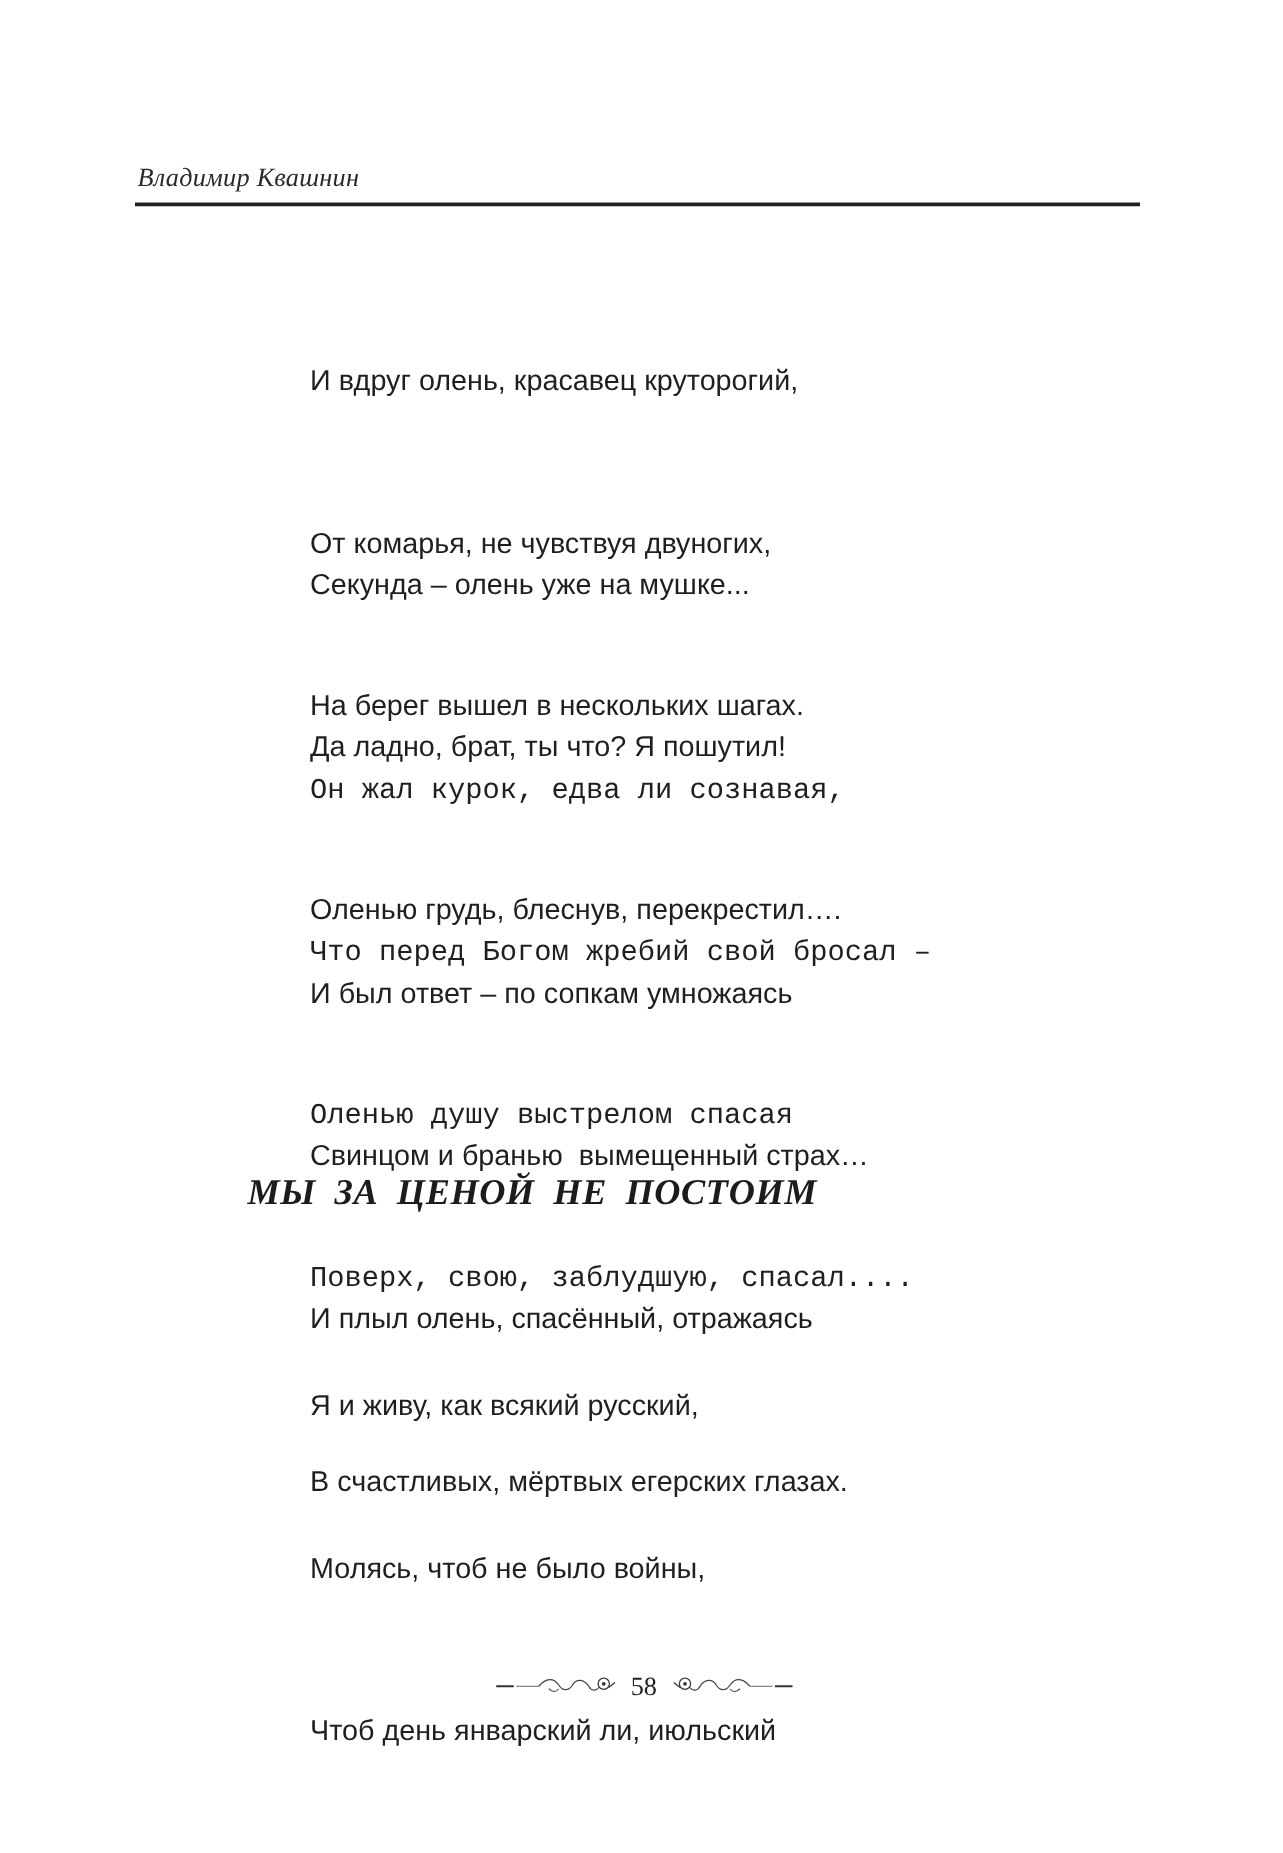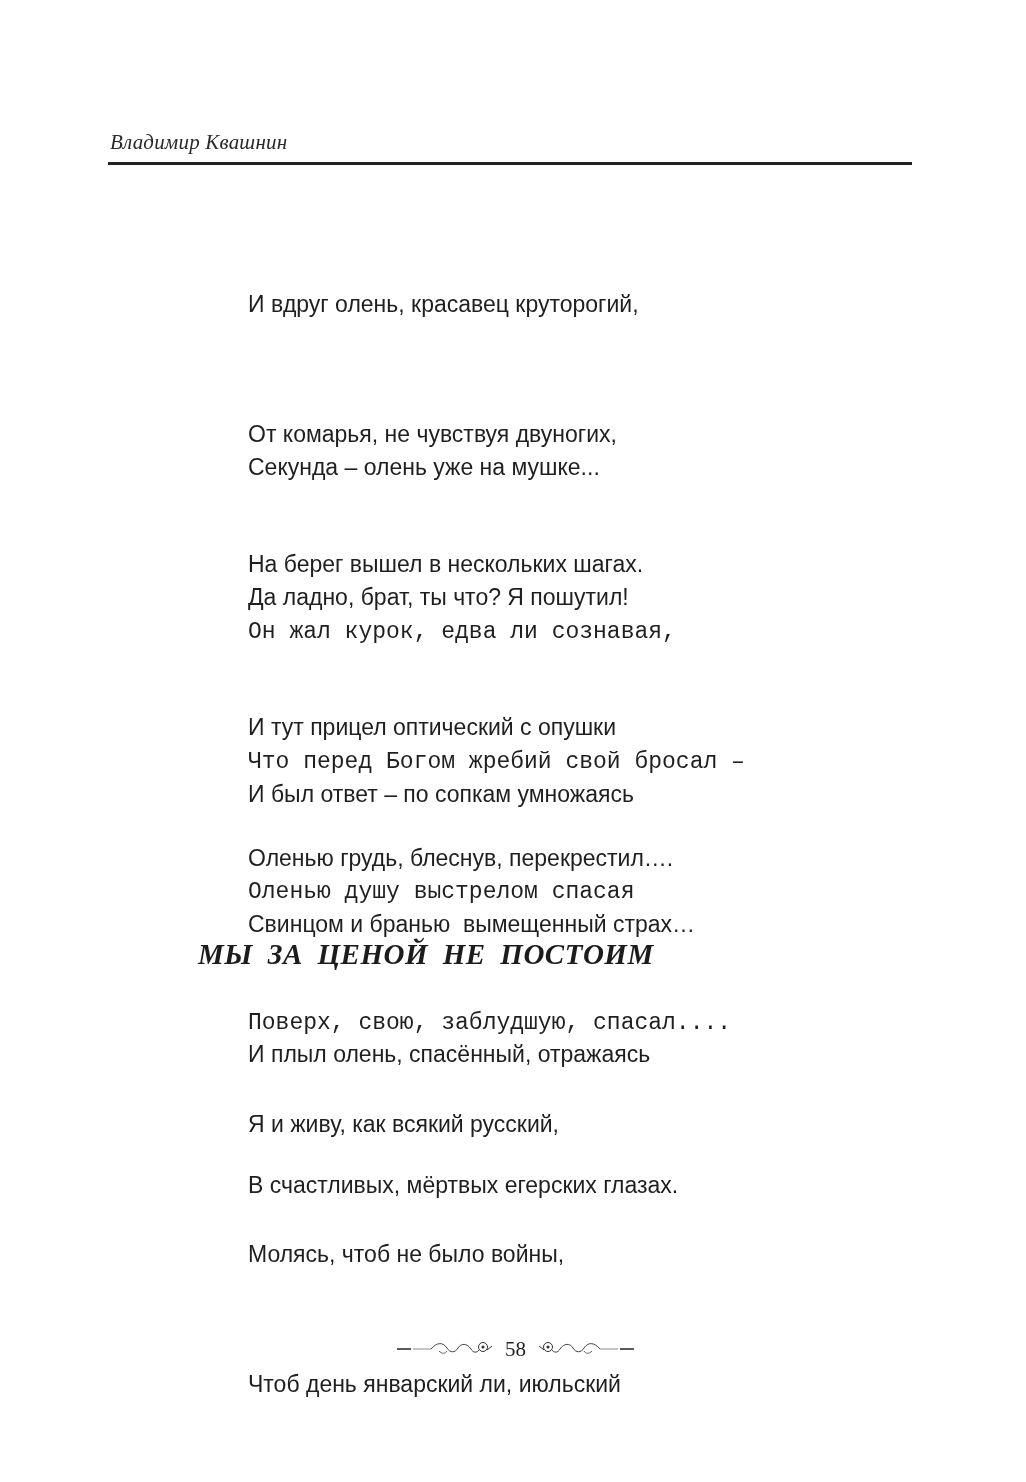--- a/index.html
+++ b/index.html
@@ -19,21 +19,21 @@
   }
   .stanza .line { display: block; height: 32.8px; margin-top: 32px; }
   .poem-title {
     position: absolute; left: 198px; top: 938px;
     font-family: "Liberation Serif", "DejaVu Serif", serif;
     font-style: italic; font-weight: bold; font-size: 29px; color: #1c1c1c;
     word-spacing: 7px; letter-spacing: 0.5px;
   }
   .footer {
     position: absolute; left: 395px; top: 1334px; width: 240px; height: 30px;
-    display: flex; align-items: center; gap: 6px;
+    display: flex; align-items: center; justify-content: center; gap: 6px;
   }
   .footer svg { display: block; }
   .page-number {
     font-family: "Liberation Serif", "DejaVu Serif", serif;
     font-size: 21px; color: #1f1f1f; padding: 0 4px;
   }
 </style>
 </head>
 <body>
 
@@ -42,21 +42,20 @@
 
 <div class="stanza" style="top:190px;">
   <span class="line">И вдруг олень, красавец круторогий,</span>
   <span class="line">От комарья, не чувствуя двуногих,</span>
   <span class="line">На берег вышел в нескольких шагах.</span>
 </div>
 
 <div class="stanza" style="top:353px;">
   <span class="line">Секунда – олень уже на мушке...</span>
   <span class="line">Да ладно, брат, ты что? Я пошутил!</span>
-  <span class="line">И тут прицел оптический с опушки</span>
   <span class="line">Оленью грудь, блеснув, перекрестил….</span>
 </div>
 
 <div class="stanza" style="top:518px;font-family:Liberation Mono, monospace;">
   <span class="line">Он жал курок, едва ли сознавая,</span>
   <span class="line">Что перед Богом жребий свой бросал –</span>
   <span class="line">Оленью душу выстрелом спасая</span>
   <span class="line">Поверх, свою, заблудшую, спасал....</span>
 </div>
 

